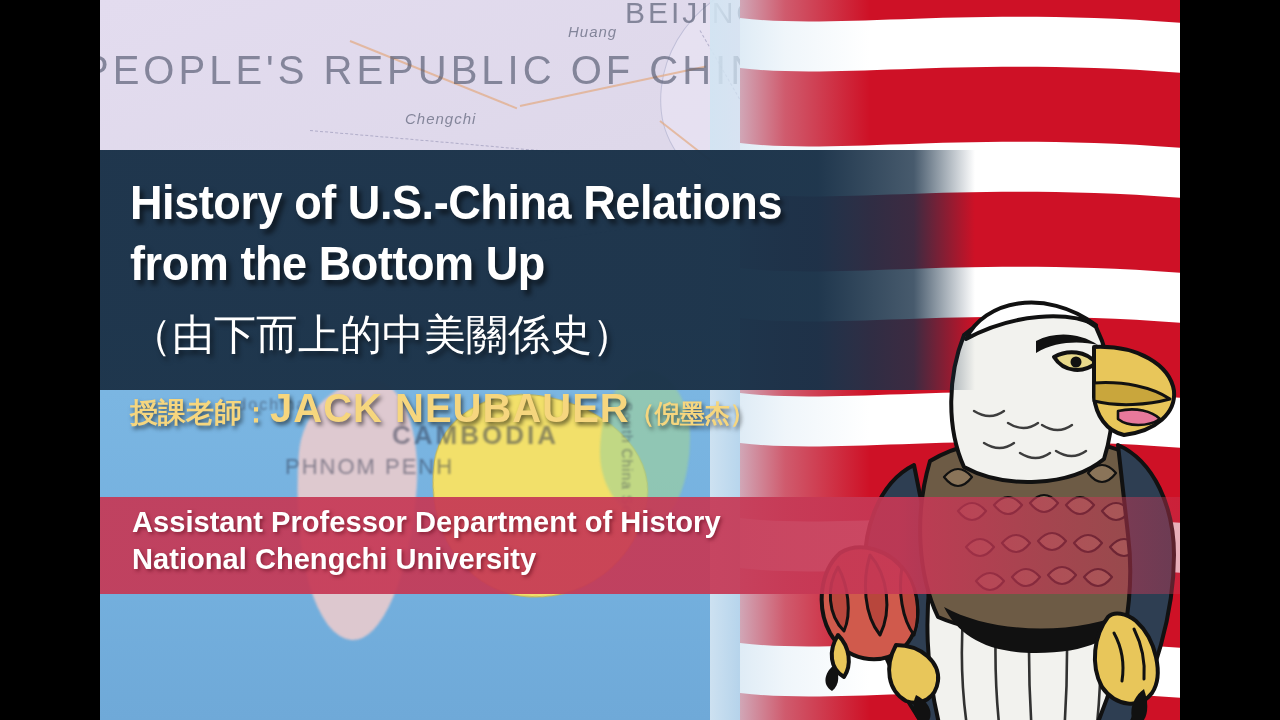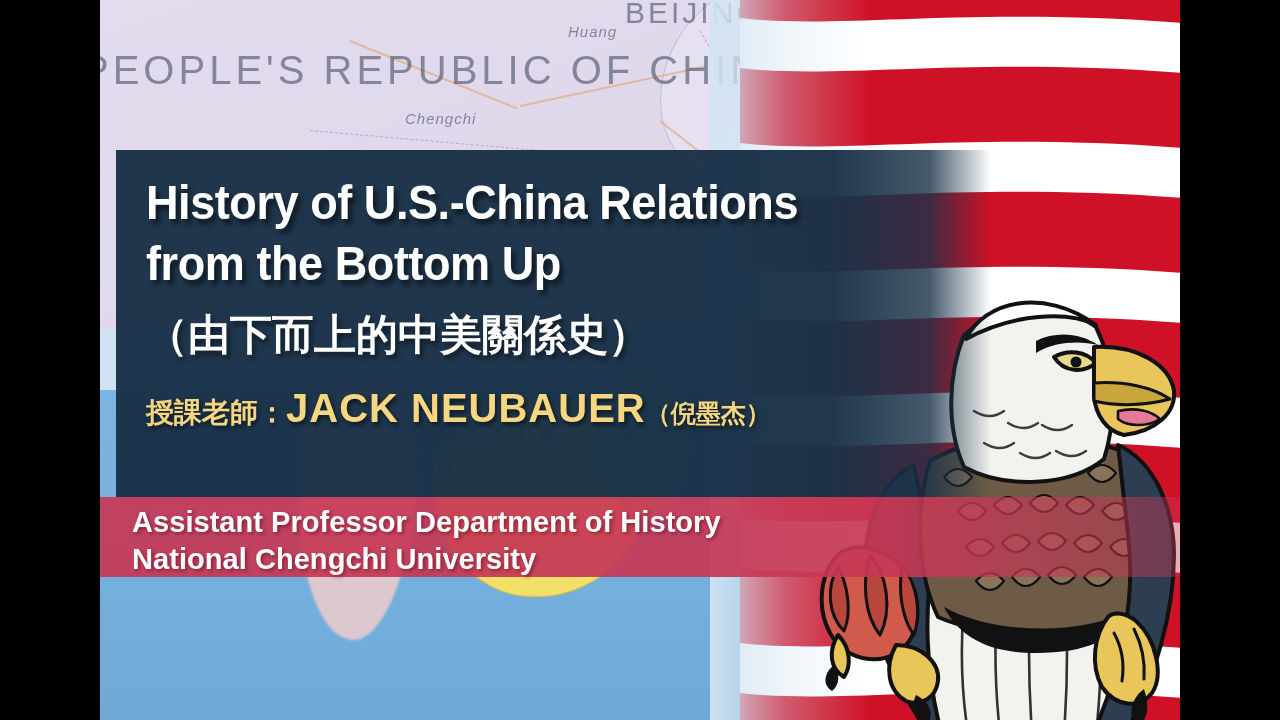--- a/index.html
+++ b/index.html
@@ -166,24 +166,24 @@
     top: 215px;
     width: 400px;
     height: 520px;
     z-index: 20;
     pointer-events: none;
   }
 
   
   .title-panel {
     position: absolute;
-    left: 16px;
+    left: 0;
     top: 150px;
     width: 875px;
-    height: 347px;
+    height: 240px;
     z-index: 30;
     background: linear-gradient(90deg,
         rgba(25,49,72,.97) 0%,
         rgba(25,49,72,.97) 82%,
         rgba(25,49,72,.80) 93%,
         rgba(25,49,72,0) 100%);
     box-sizing: border-box;
     padding: 22px 0 0 30px;
   }
   .title-main {
@@ -194,21 +194,21 @@
     line-height: 1.24;
     letter-spacing: -0.5px;
     text-shadow: 4px 5px 5px rgba(0,0,0,.55);
     margin: 0;
     transform: scaleX(0.92);
     transform-origin: left center;
   }
   .title-cn {
     color: #ffffff;
     font-family: "DejaVu Sans", sans-serif;
-    font-weight: 700;
+    font-weight: 400;
     font-size: 42px;
     line-height: 1.2;
     letter-spacing: 0px;
     text-shadow: 3px 4px 5px rgba(0,0,0,.5);
     margin: 16px 0 0 0;
     white-space: nowrap;
   }
   .instructor {
     margin: 26px 0 16px 0;
     white-space: nowrap;
@@ -234,21 +234,21 @@
     font-size: 25px;
     vertical-align: baseline;
   }
 
   
   .red-banner {
     position: absolute;
     left: 0;
     top: 497px;
     width: 1080px;
-    height: 80px;
+    height: 97px;
     z-index: 25;
     background: linear-gradient(90deg,
         rgba(198,56,85,.92) 0%,
         rgba(198,56,85,.92) 74%,
         rgba(198,56,85,.62) 88%,
         rgba(198,56,85,.40) 100%);
     box-sizing: border-box;
     padding: 7px 0 0 32px;
   }
   .red-banner .line {

